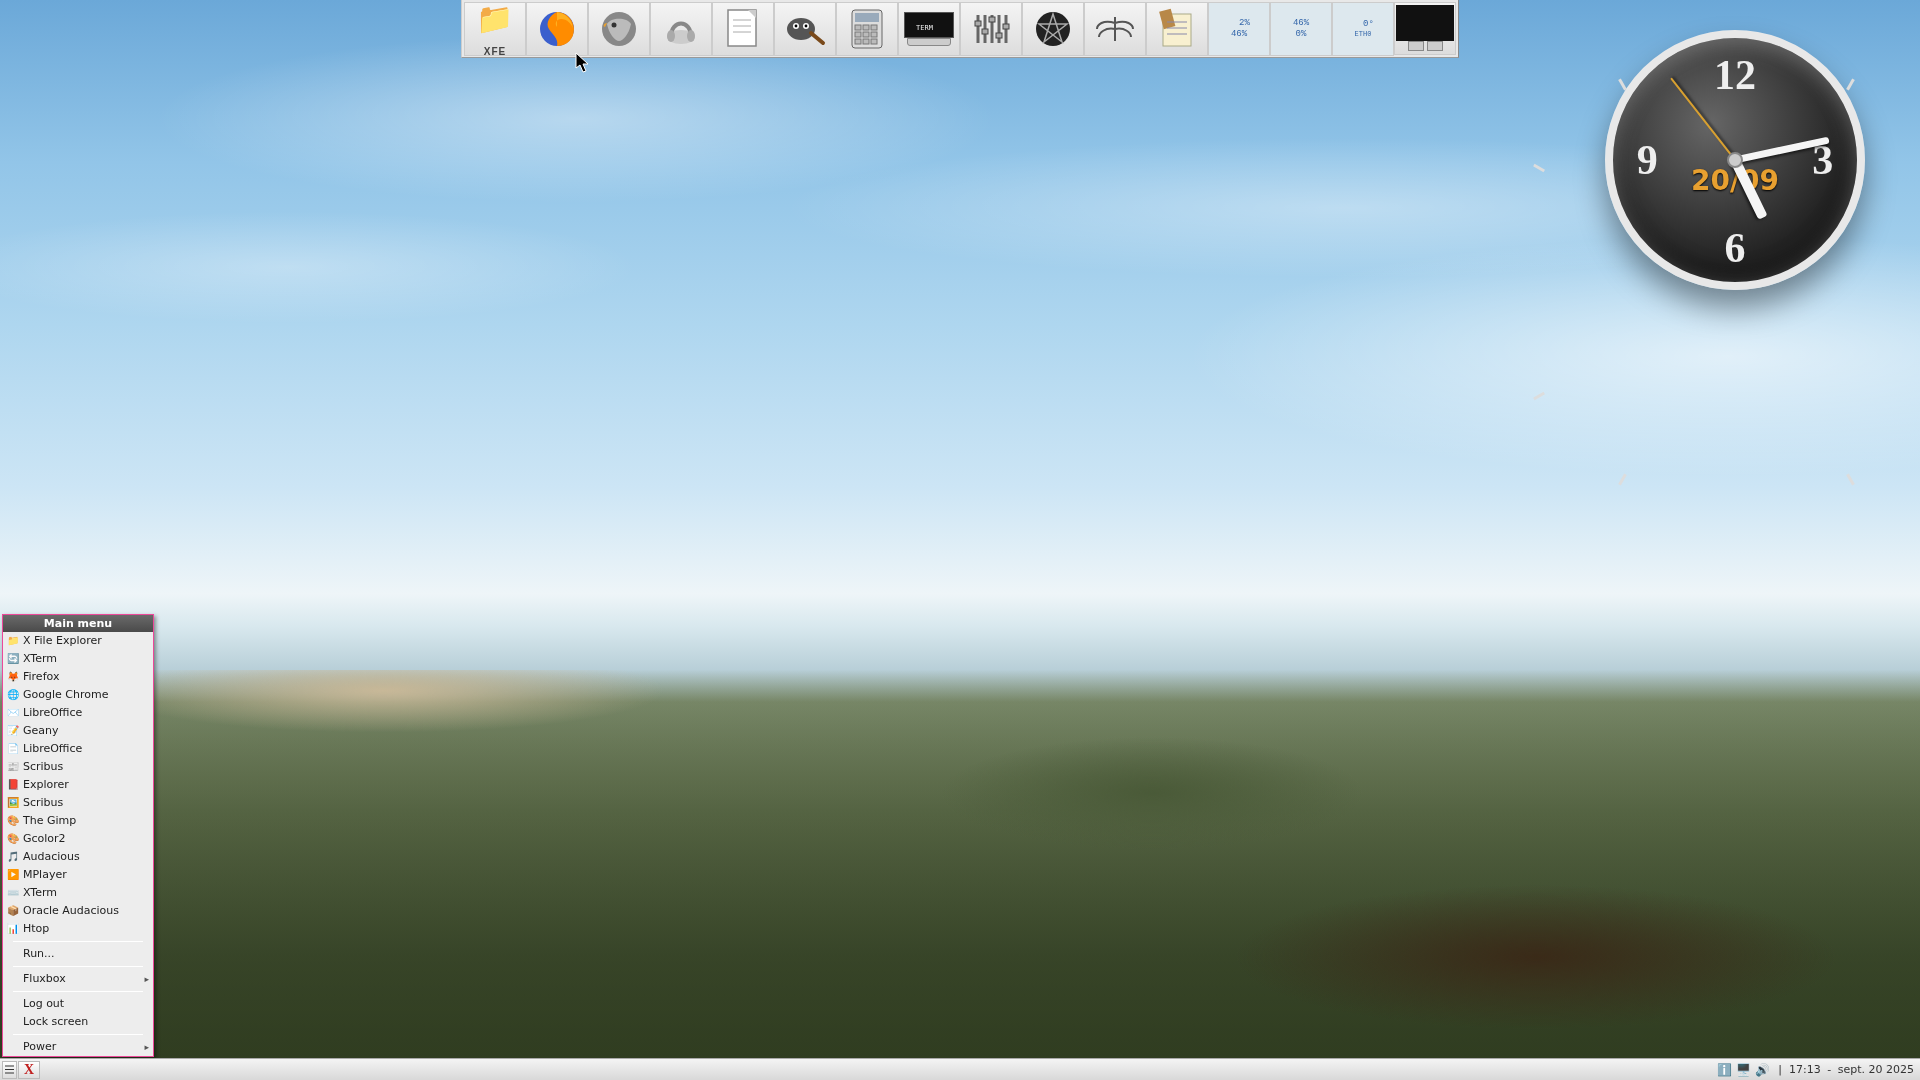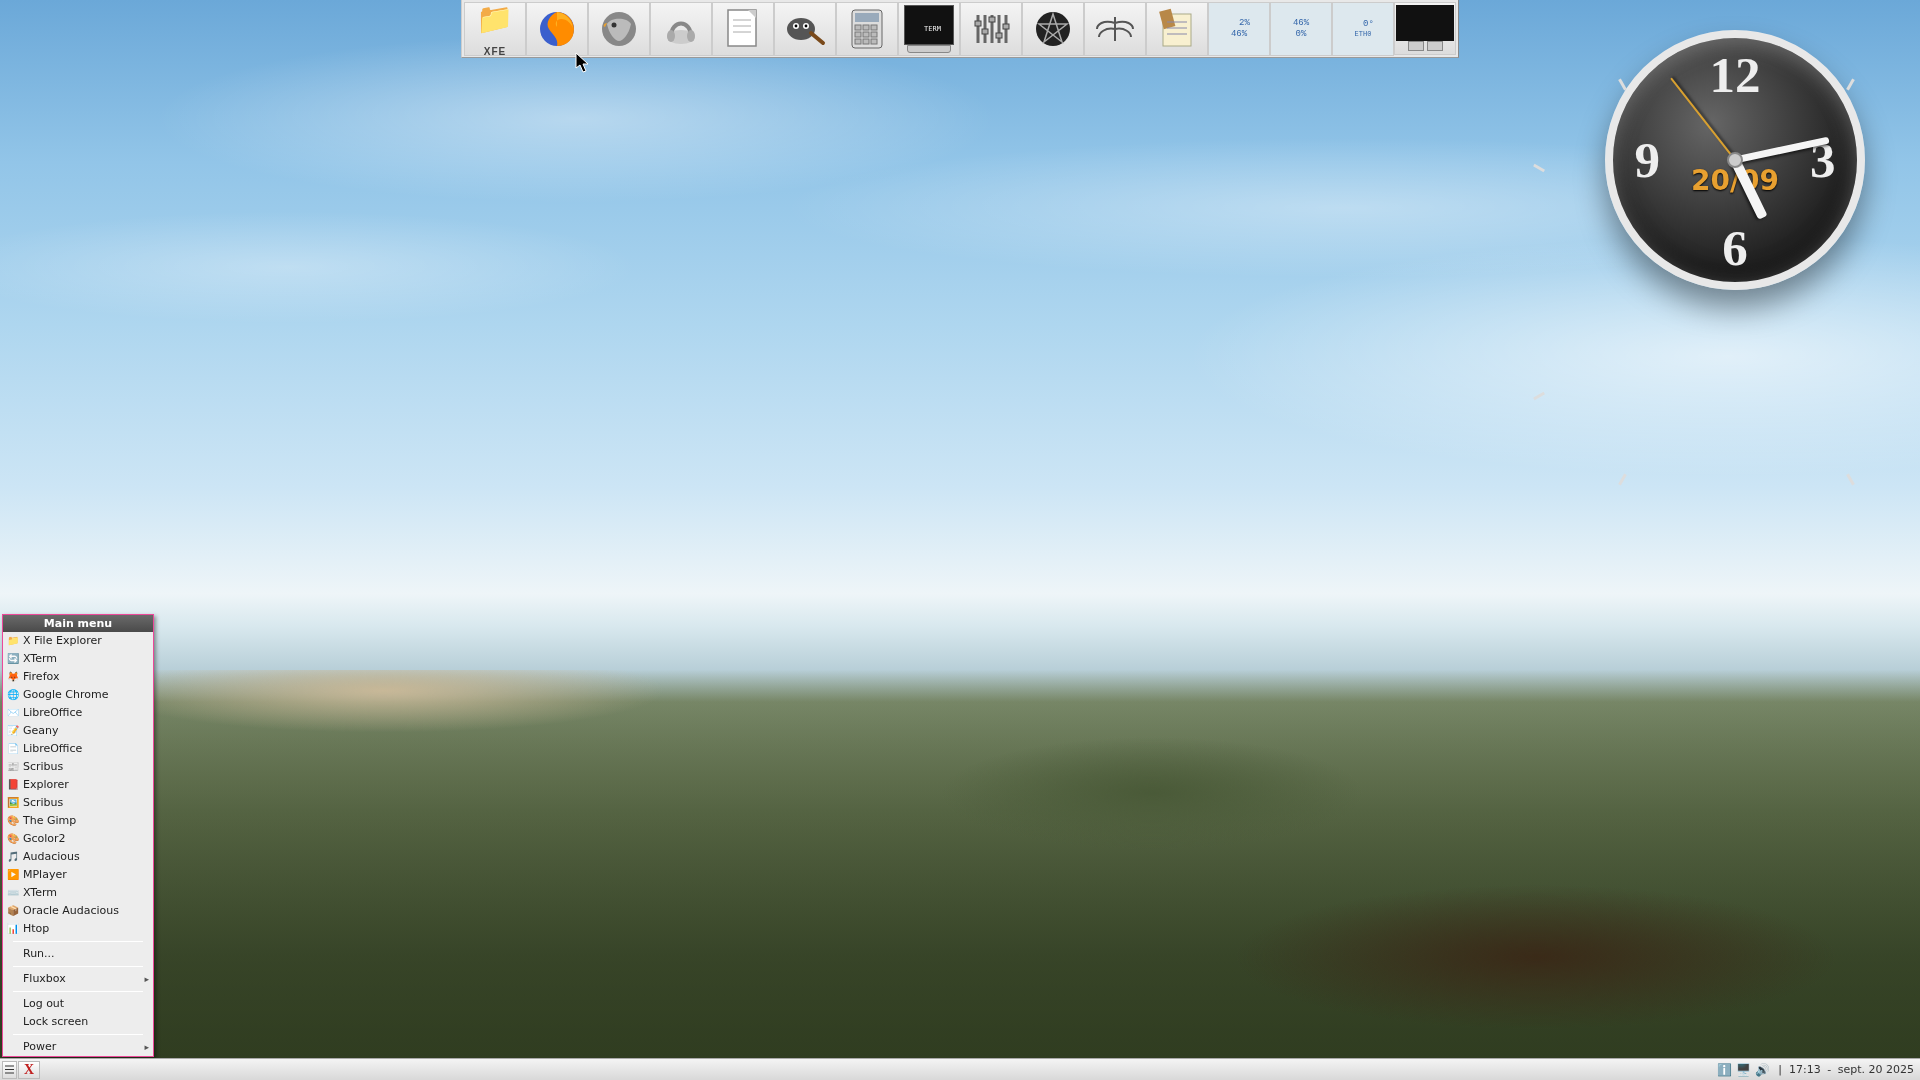--- a/index.html
+++ b/index.html
@@ -128,21 +128,21 @@
   background: radial-gradient(circle at 40% 35%, #666, #222 65%, #111);
   box-shadow: 0 18px 30px rgba(0,0,0,0.4),
               inset 0 5px 20px rgba(255,255,255,0.35),
               inset 0 -5px 20px rgba(0,0,0,0.6);
   border: 8px solid #e8e8e8;
   position: relative;
 }
 .clock-num {
   position: absolute;
   color: #eee;
-  font-size: 51px;
+  font-size: 42px;
   font-weight: bold;
   font-family: Georgia, serif;
   transform: translate(-50%,-50%);
 }
 .clock-date {
   position:absolute;
   left:50%; top:58%;
   transform:translate(-50%,-50%);
   color:#e8a030;
   font-size:28px;
@@ -269,21 +269,21 @@
           <rect x="13" y="24" width="6" height="5"></rect>
           <rect x="21" y="24" width="6" height="5"></rect>
         <rect x="5" y="31" width="6" height="5"></rect>
           <rect x="13" y="31" width="6" height="5"></rect>
           <rect x="21" y="31" width="6" height="5"></rect>
       </g>
     </svg>
   </div>
   <div class="dock-item">
     <div style="display:flex;flex-direction:column;align-items:center">
-      <div style="width:50px;height:26px;background:#111;border:1px solid #555;color:#eee;font-size:7px;font-family:monospace;padding:19px">TERM</div>
+      <div style="width:50px;height:26px;background:#111;border:1px solid #555;color:#eee;font-size:7px;font-family:monospace;padding:11px">TERM</div>
       <div style="width:44px;height:8px;background:#ccc;border:1px solid #888;border-radius:0 0 3px 3px"></div>
     </div>
   </div>
   <div class="dock-item">
     <svg width="40" height="40" viewBox="0 0 40 40">
       <g stroke="#666" stroke-width="3">
         <line x1="7" y1="6" x2="7" y2="34"></line>
           <line x1="14" y1="6" x2="14" y2="34"></line>
         <line x1="21" y1="6" x2="21" y2="34"></line>
           <line x1="28" y1="6" x2="28" y2="34"></line>

